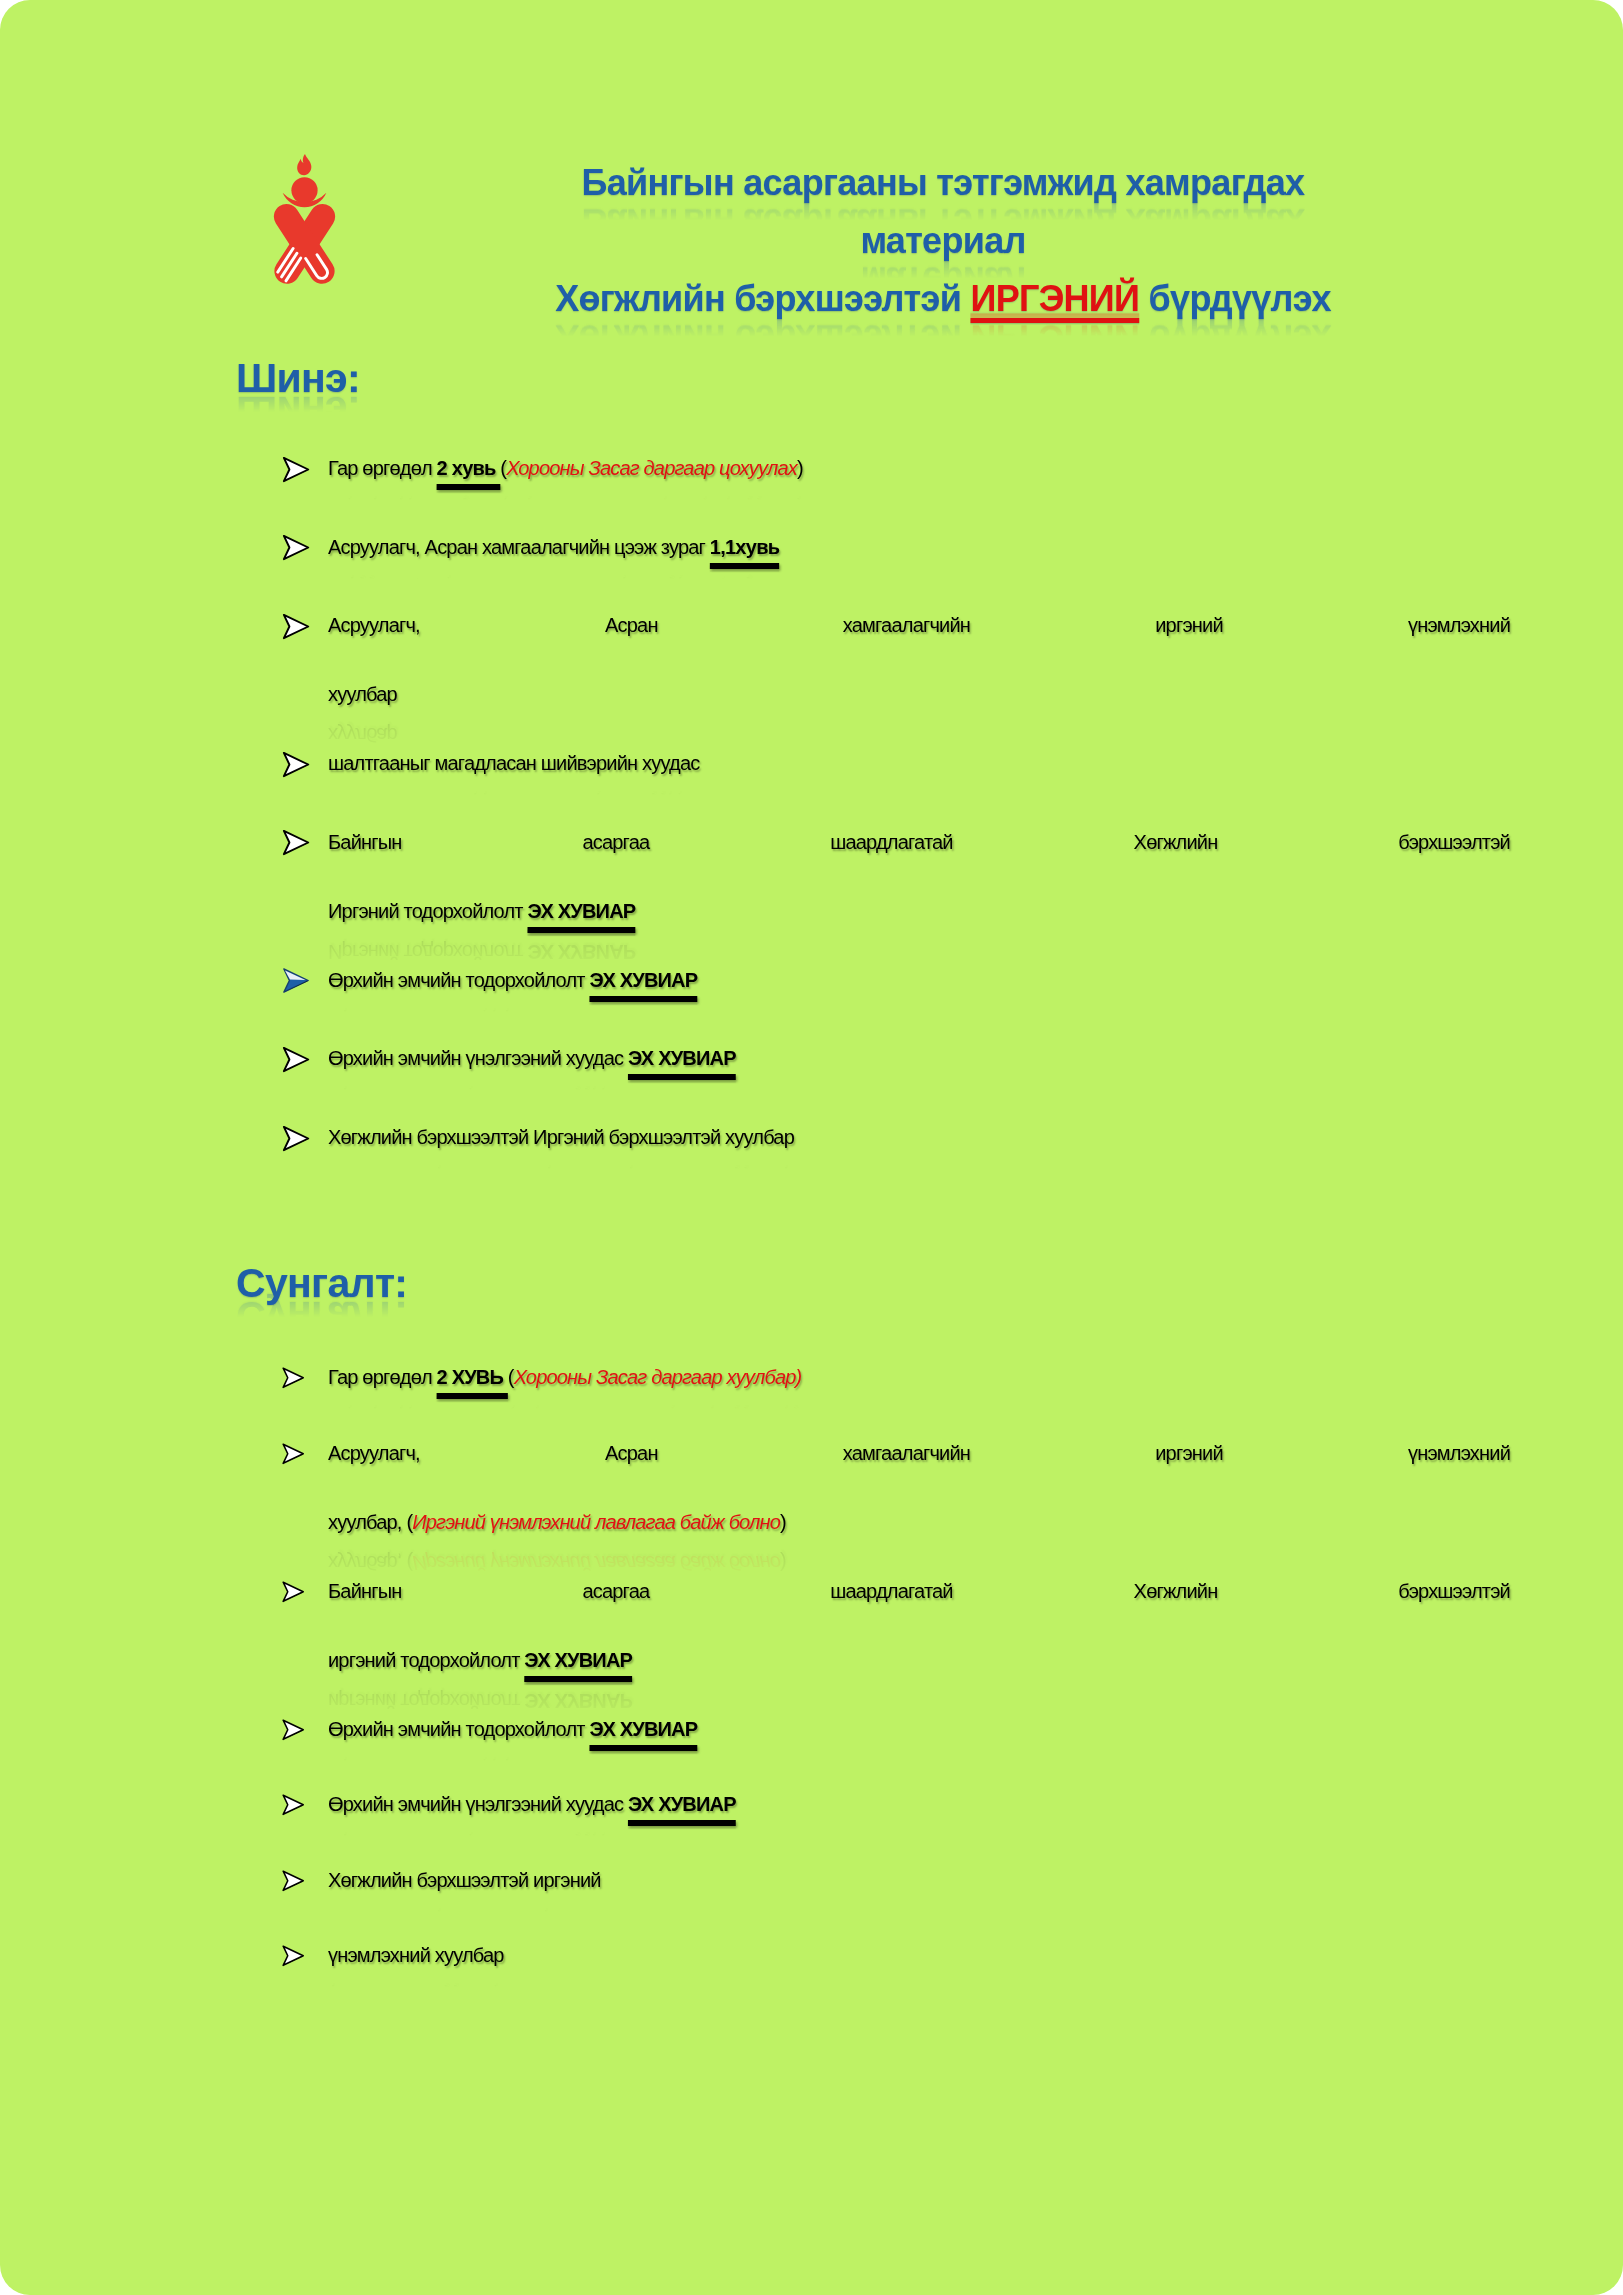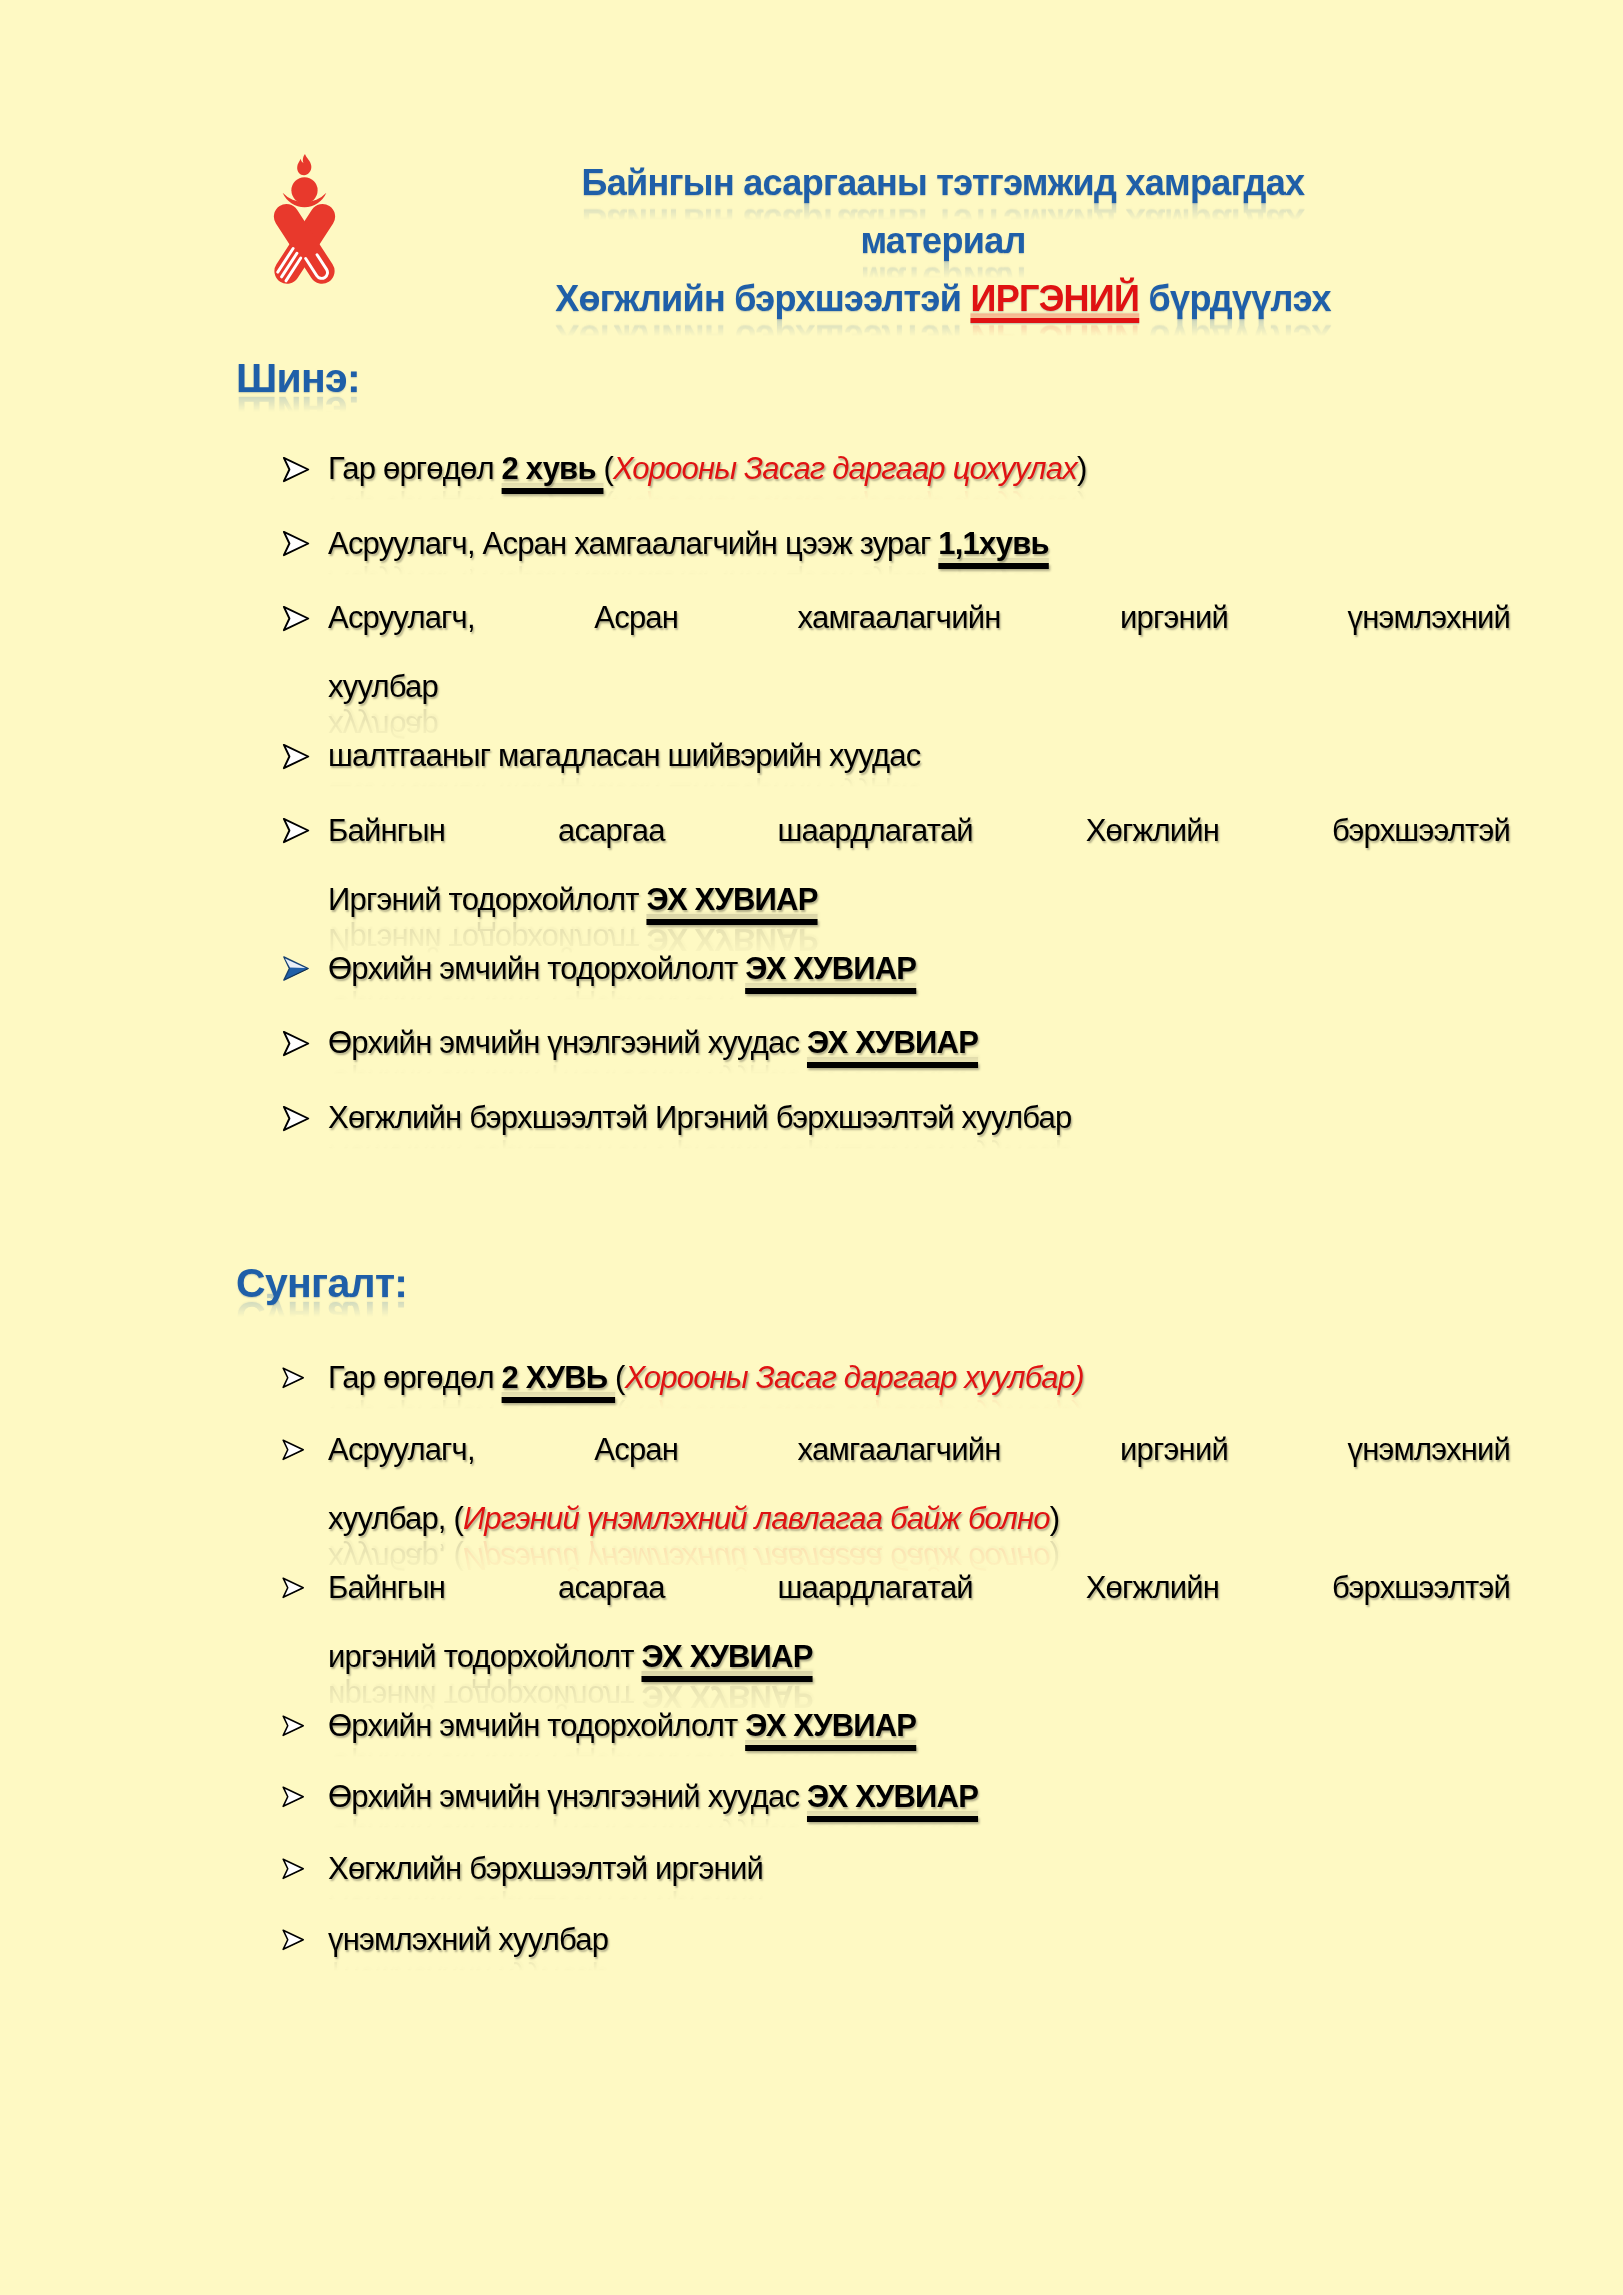--- a/index.html
+++ b/index.html
@@ -1,18 +1,18 @@
 <!DOCTYPE html>
 <html style="--blue: #1f5fa8; --red: #e01212; --bullet-blue: #1f5fa8;font-size:10.5px"><head>
 <meta charset="utf-8">
 <style>
   html,body{margin:0;padding:0;background:#fff;}
   .page{
-    position:relative;width:1623px;height:2295px;background:#fef9c3;overflow:hidden;
-    font-family:"Liberation Sans","DejaVu Sans",sans-serif;color:#000;
+    position:relative;width:1623px;height:2295px;background:#bef264;overflow:hidden;
+    font-family:"Liberation Sans","DejaVu Sans",sans-serif;color:#000;border-radius:30px;
   }
   
   .logo{position:absolute;left:255px;top:152px;width:99px;height:136px;}
   .logo svg{width:100%;height:100%;}
   
   .title{
     position:absolute;left:380px;top:154px;width:1126px;
     text-align:center;font-weight:700;font-size:36px;line-height:58px;
     letter-spacing:-0.7px;color:var(--blue,#1f5fa8);
   }
@@ -27,21 +27,21 @@
     letter-spacing:-0.7px;color:var(--blue,#1f5fa8);
     -webkit-box-reflect: below -17px linear-gradient(transparent 48%, rgba(0,0,0,0.33) 98%);
     text-shadow:0 1.3px 1.3px rgba(40,70,120,0.25);
   }
   #heading-0{top:353px;}
   #heading-1{top:1258px;}
   
   .list{position:absolute;left:280px;width:1230px;}
   #list-0{top:434px;}
   #list-1{top:1343px;}
-  .li{display:flex;align-items:flex-start;font-size:31px;line-height:69px;letter-spacing:-0.8px;}
+  .li{display:flex;align-items:flex-start;font-size:20px;line-height:69px;letter-spacing:-0.8px;}
   .bcell{flex:0 0 48px;}
   #list-0 .bcell svg{width:31px;height:31px;margin-top:19.6px;}
   #list-1 .bcell svg{width:25.5px;height:25.5px;margin-top:22px;}
   .text{
     flex:1;
     text-shadow:1.3px 2px 2px rgba(0,0,0,0.30);
     -webkit-box-reflect: below -29px linear-gradient(transparent 62%, rgba(0,0,0,0.16) 98%);
   }
   .line.fill{text-align:justify;text-align-last:justify;}
   .line.last{text-align:left;}

